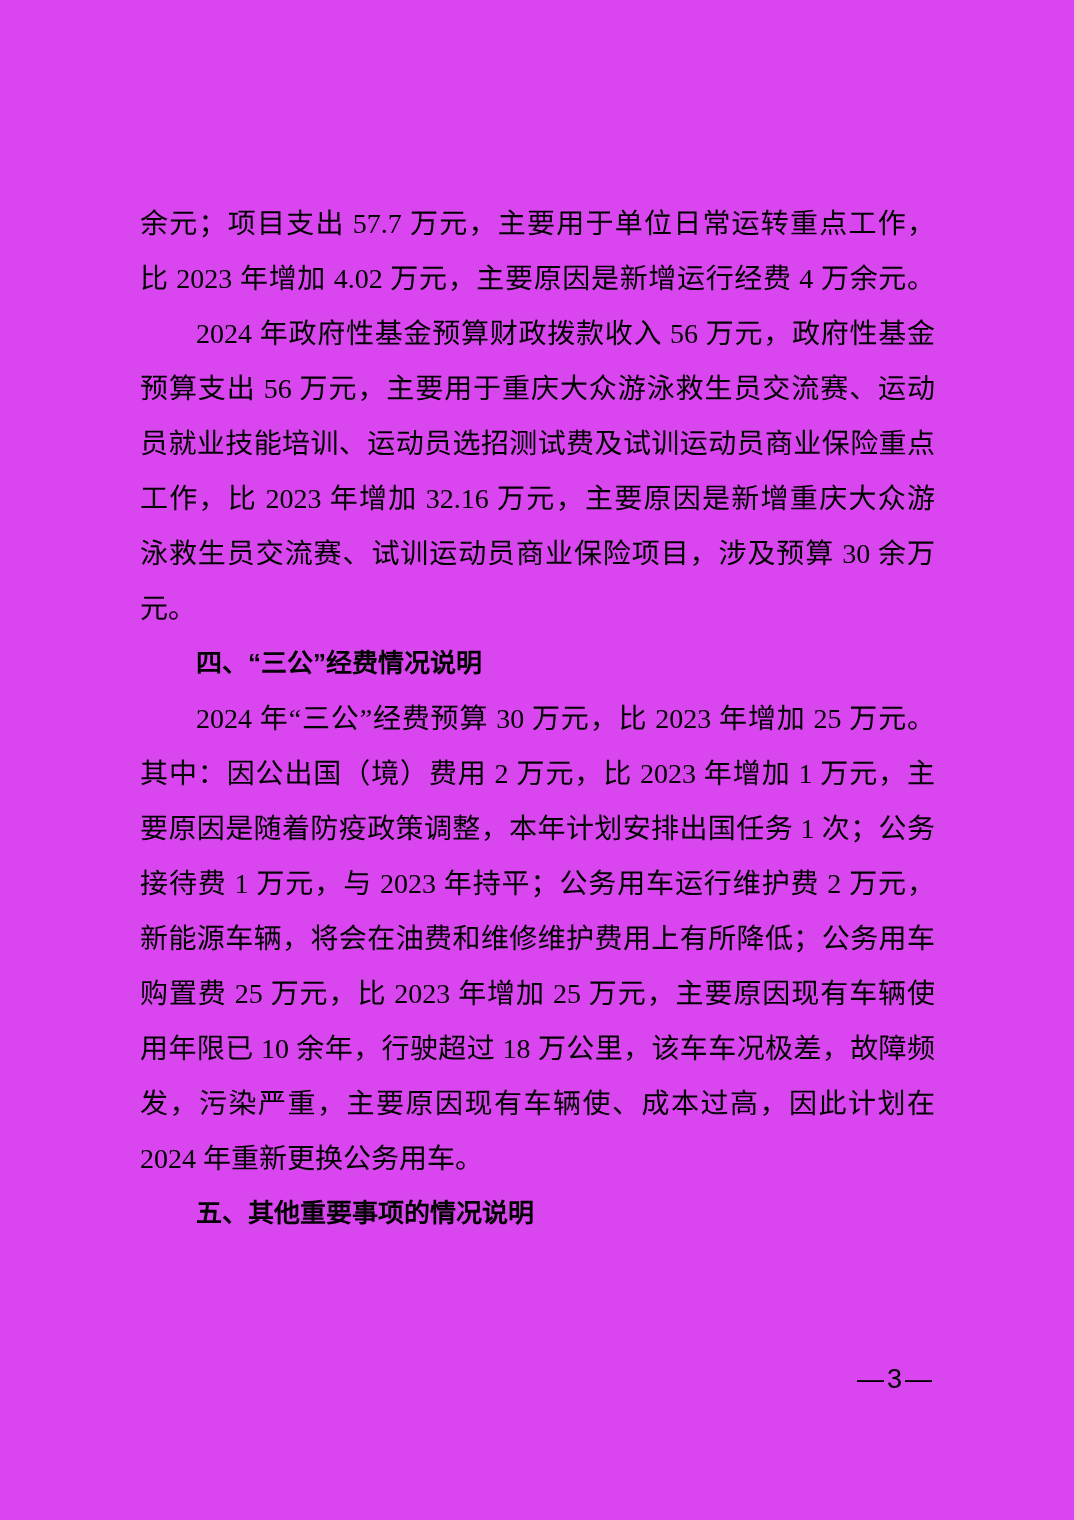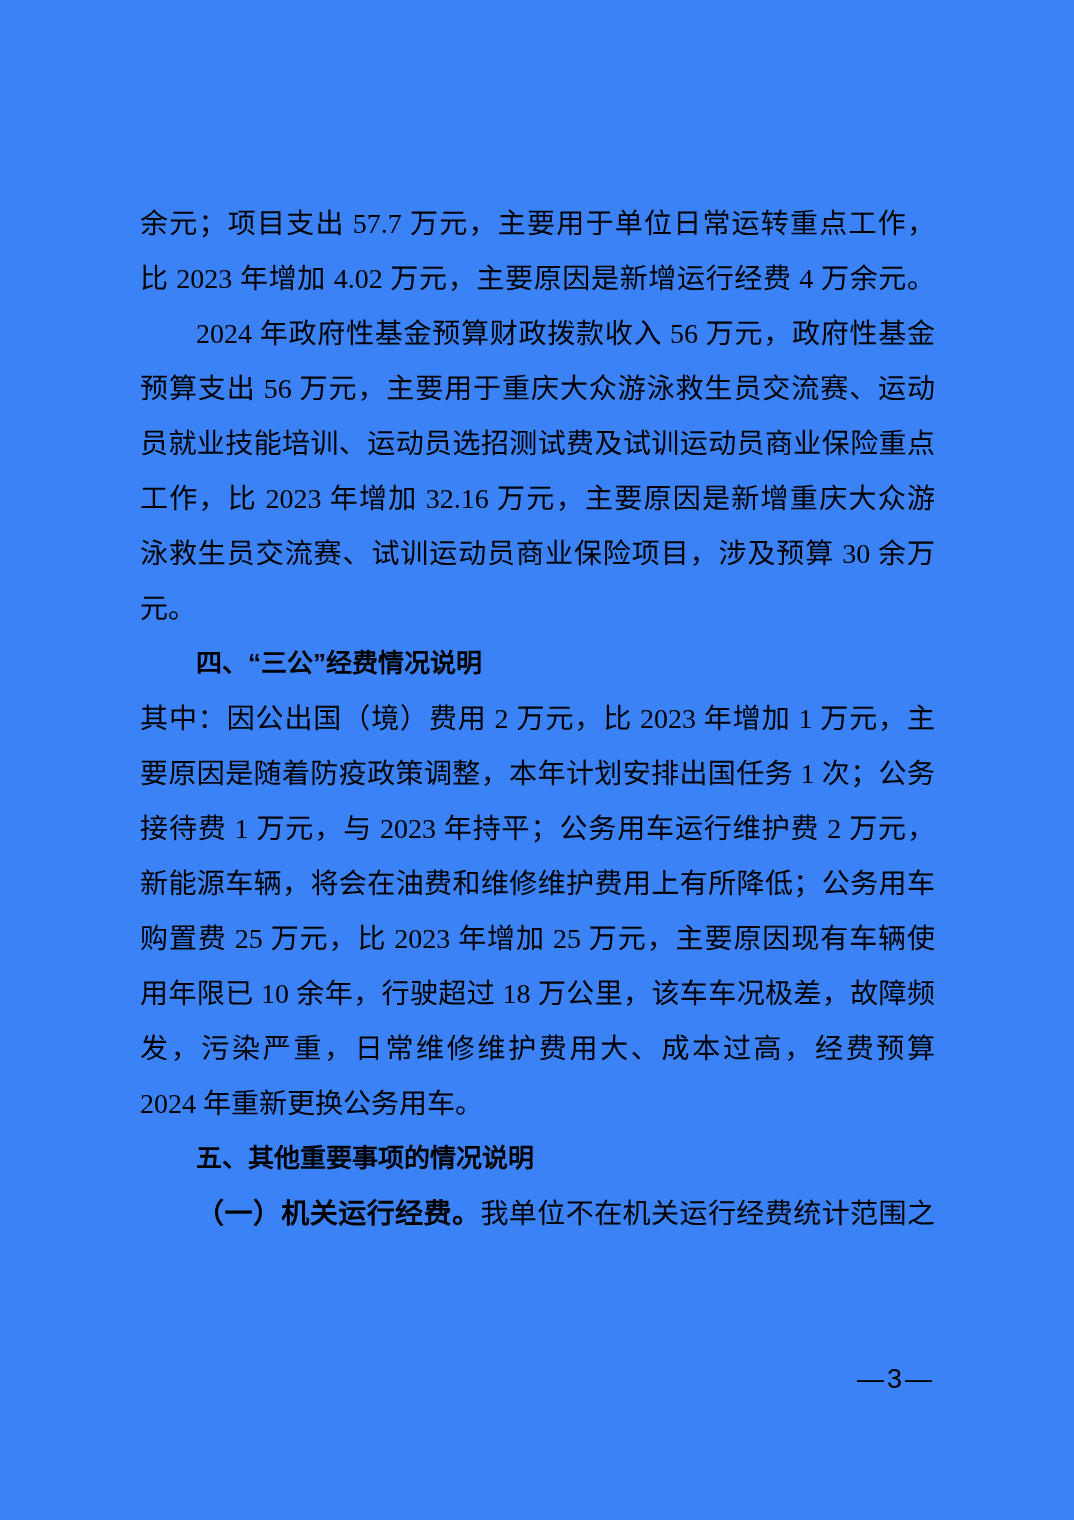--- a/index.html
+++ b/index.html
@@ -4,21 +4,21 @@
 <style>
   html, body {
     margin: 0;
     padding: 0;
     background: #ffffff;
   }
   .page {
     position: relative;
     width: 1074px;
     height: 1520px;
-    background: #3b82f6;
+    background: #d946ef;
     color: #000000;
     overflow: hidden;
   }
   .textblock {
     position: absolute;
     left: 140px;
     top: 196px;
     width: 795px;
   }
   .ln {
@@ -76,29 +76,29 @@
 
     <p class="ln j ind">2024 年政府性基金预算财政拨款收入 56 万元，政府性基金</p>
     <p class="ln j">预算支出 56 万元，主要用于重庆大众游泳救生员交流赛、运动</p>
     <p class="ln j">员就业技能培训、运动员选招测试费及试训运动员商业保险重点</p>
     <p class="ln j">工作，比 2023 年增加 32.16 万元，主要原因是新增重庆大众游</p>
     <p class="ln j">泳救生员交流赛、试训运动员商业保险项目，涉及预算 30 余万</p>
     <p class="ln">元。</p>
 
     <h2 class="ln hd ind">四、“三公”经费情况说明</h2>
 
+    <p class="ln j ind">2024 年“三公”经费预算 30 万元，比 2023 年增加 25 万元。</p>
     <p class="ln j">其中：因公出国（境）费用 2 万元，比 2023 年增加 1 万元，主</p>
     <p class="ln j">要原因是随着防疫政策调整，本年计划安排出国任务 1 次；公务</p>
     <p class="ln j">接待费 1 万元，与 2023 年持平；公务用车运行维护费 2 万元，</p>
     <p class="ln j">新能源车辆，将会在油费和维修维护费用上有所降低；公务用车</p>
     <p class="ln j">购置费 25 万元，比 2023 年增加 25 万元，主要原因现有车辆使</p>
     <p class="ln j">用年限已 10 余年，行驶超过 18 万公里，该车车况极差，故障频</p>
-    <p class="ln j">发，污染严重，日常维修维护费用大、成本过高，经费预算</p>
+    <p class="ln j">发，污染严重，主要原因现有车辆使、成本过高，因此计划在</p>
     <p class="ln">2024 年重新更换公务用车。</p>
 
     <h2 class="ln hd ind">五、其他重要事项的情况说明</h2>
 
-    <p class="ln j ind"><span class="kai">（一）机关运行经费。</span><span>我单位不在机关运行经费统计范围之</span></p>
 
   </main>
 
   <div class="pagenum">—3—</div>
 </div>
 
 </body></html>

